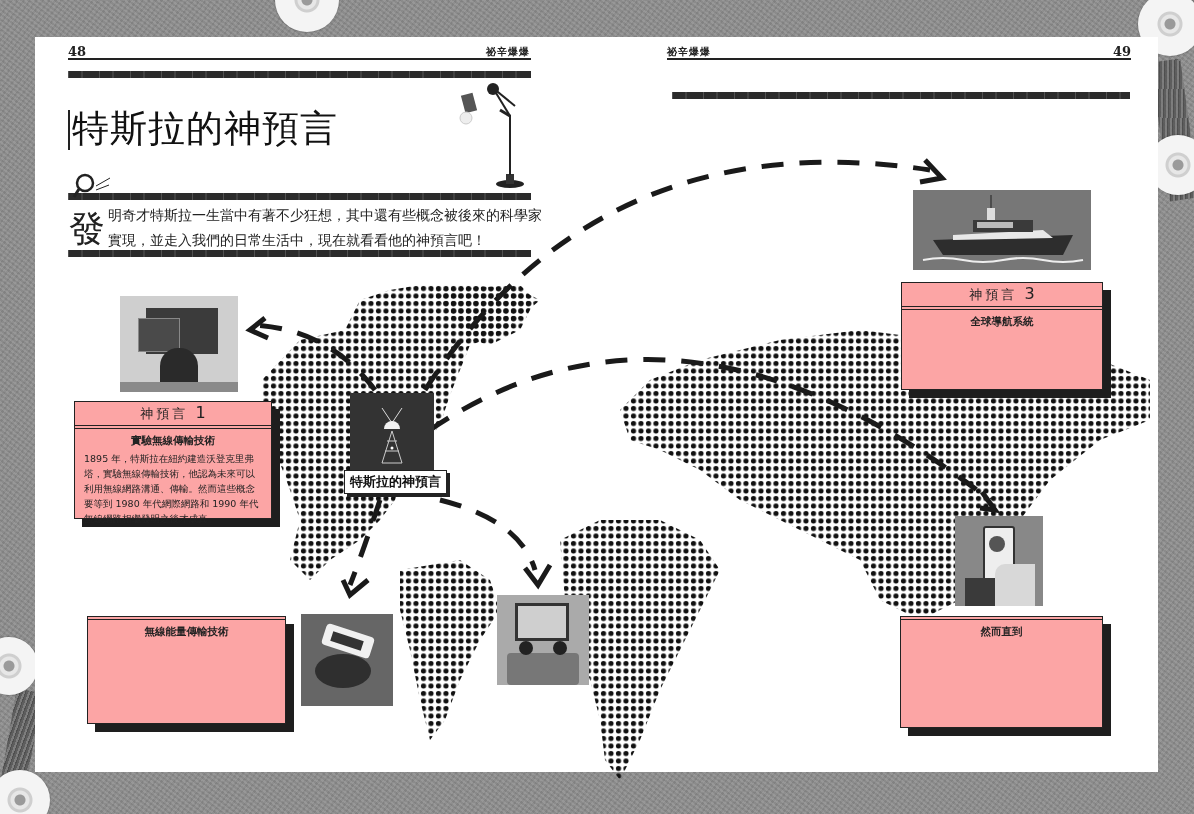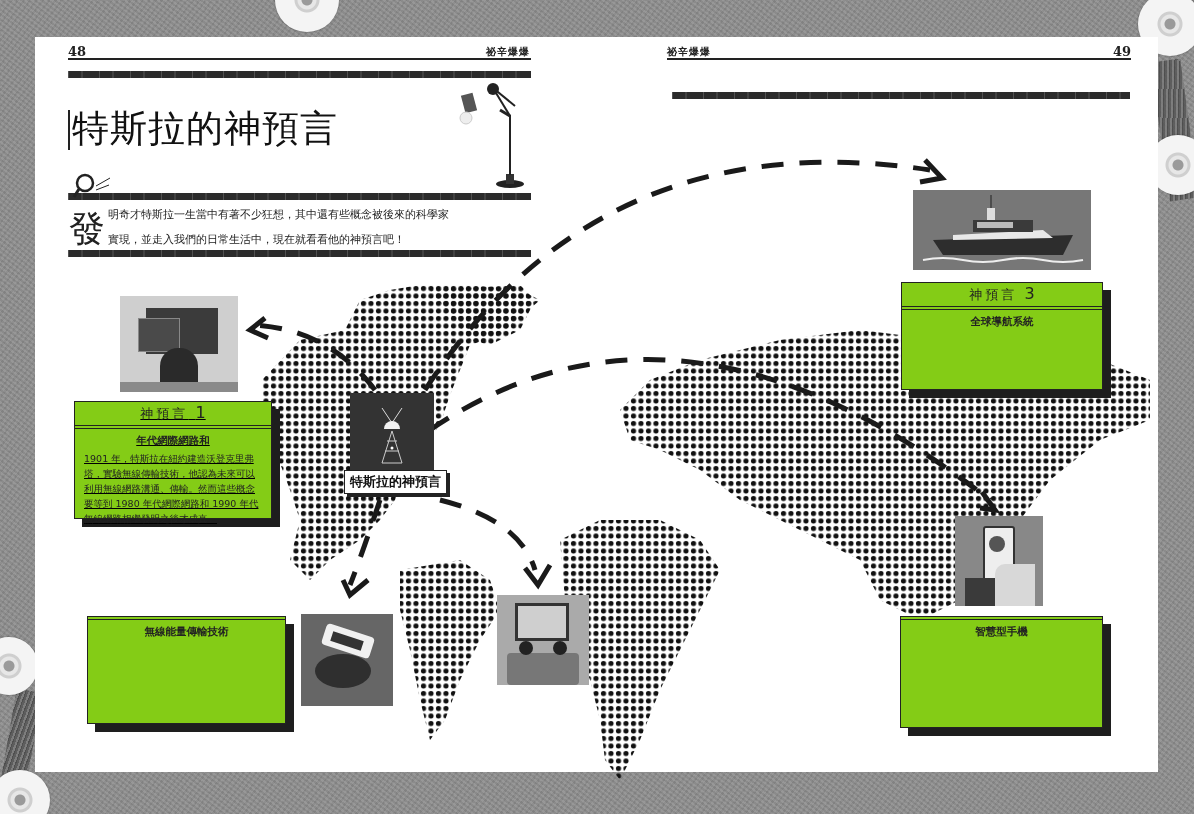--- a/index.html
+++ b/index.html
@@ -19,28 +19,28 @@
   .runhead{position:absolute;top:45px;font-size:10px;font-weight:bold;color:#222;letter-spacing:1px;}
   .hrule{position:absolute;height:1.5px;background:#222;}
   .grunge{position:absolute;height:7px;background:#2b2b2b;
           background-image:repeating-linear-gradient(90deg,rgba(255,255,255,.18) 0 1px,transparent 1px 13px,rgba(255,255,255,.1) 13px 15px,transparent 15px 31px);}
 
   .title-bar{position:absolute;left:68px;top:110px;width:2px;height:40px;background:#222;}
   .title{position:absolute;left:72px;top:104px;font-size:37px;font-weight:normal;color:#111;letter-spacing:1px;}
   .lamp{position:absolute;left:455px;top:80px;width:75px;height:110px;}
 
   .intro-big{position:absolute;left:69px;top:205px;font-size:36px;color:#222;font-family:"DejaVu Serif","Liberation Serif",serif;}
-  .intro-line{position:absolute;left:108px;font-size:11px;color:#222;}
+  .intro-line{position:absolute;left:108px;font-size:14px;color:#222;}
   .search-icon{position:absolute;left:72px;top:172px;width:40px;height:30px;}
 
   
   .map{position:absolute;left:0;top:0;width:1194px;height:814px;pointer-events:none;}
 
   
-  .card{position:absolute;background:#84cc16;border:1.5px solid #222;box-shadow:8px 8px 0 #1e1e1e;}
+  .card{position:absolute;background:#fca5a5;border:1.5px solid #222;box-shadow:8px 8px 0 #1e1e1e;}
   .card .hd{text-align:center;font-size:13px;color:#222;letter-spacing:3px;padding:1px 0 2px;border-bottom:1px solid #222;}
   .card .hd b{font-weight:normal;font-size:16px;letter-spacing:0;}
   .card .sep{height:2px;border-bottom:1px solid #222;}
   .card .sub{text-align:center;font-size:10.5px;font-weight:bold;color:#222;margin:5px 0 3px;}
   .card .body{font-size:9.5px;line-height:15px;color:#222;padding:0 9px 6px;}
 
   .pic{position:absolute;background:#6f6f6f;overflow:hidden;}
   .tower-label{position:absolute;left:344px;top:470px;background:#fff;border:1.5px solid #222;box-shadow:3px 3px 0 #222;
                font-size:13px;font-weight:bold;padding:2px 5px;color:#111;}
 </style>
@@ -177,34 +177,34 @@
   </svg>
 </div>
 
 <div class="pic" style="left:955px;top:516px;width:88px;height:90px;background:#888;">
   <div style="position:absolute;left:28px;top:10px;width:28px;height:52px;background:#eee;border:2px solid #333;border-radius:3px;"></div>
   <div style="position:absolute;left:34px;top:20px;width:16px;height:16px;border-radius:50%;background:#555;"></div>
   <div style="position:absolute;left:40px;top:48px;width:40px;height:42px;background:#d8d8d8;border-radius:10px 0 0 0;"></div>
   <div style="position:absolute;left:10px;top:62px;width:30px;height:28px;background:#3a3a3a;"></div>
 </div>
 
-<div class="card" style="left:74px;top:401px;width:196px;height:116px;text-decoration:underline;">
+<div class="card" style="left:74px;top:401px;width:196px;height:116px;">
   <div class="hd"><span>神預言</span> <b>1</b></div>
   <div class="sep"></div>
-  <div class="sub">年代網際網路和</div>
-  <div class="body">1901 年，特斯拉在紐約建造沃登克里弗塔，實驗無線傳輸技術，他認為未來可以利用無線網路溝通、傳輸。然而這些概念要等到 1980 年代網際網路和 1990 年代無線網路相繼發明之後才成真。</div>
+  <div class="sub">實驗無線傳輸技術</div>
+  <div class="body">1895 年，特斯拉在紐約建造沃登克里弗塔，實驗無線傳輸技術，他認為未來可以利用無線網路溝通、傳輸。然而這些概念要等到 1980 年代網際網路和 1990 年代無線網路相繼發明之後才成真。</div>
 </div>
 
 <div class="card" style="left:87px;top:616px;width:197px;height:106px;">
   <div class="sep"></div>
   <div class="sub">無線能量傳輸技術</div>
 </div>
 
 <div class="card" style="left:901px;top:282px;width:200px;height:106px;">
   <div class="hd"><span>神預言</span> <b>3</b></div>
   <div class="sep"></div>
   <div class="sub">全球導航系統</div>
 </div>
 
 <div class="card" style="left:900px;top:616px;width:201px;height:110px;">
   <div class="sep"></div>
-  <div class="sub">智慧型手機</div>
+  <div class="sub">然而直到</div>
 </div>
 
 </body></html>

